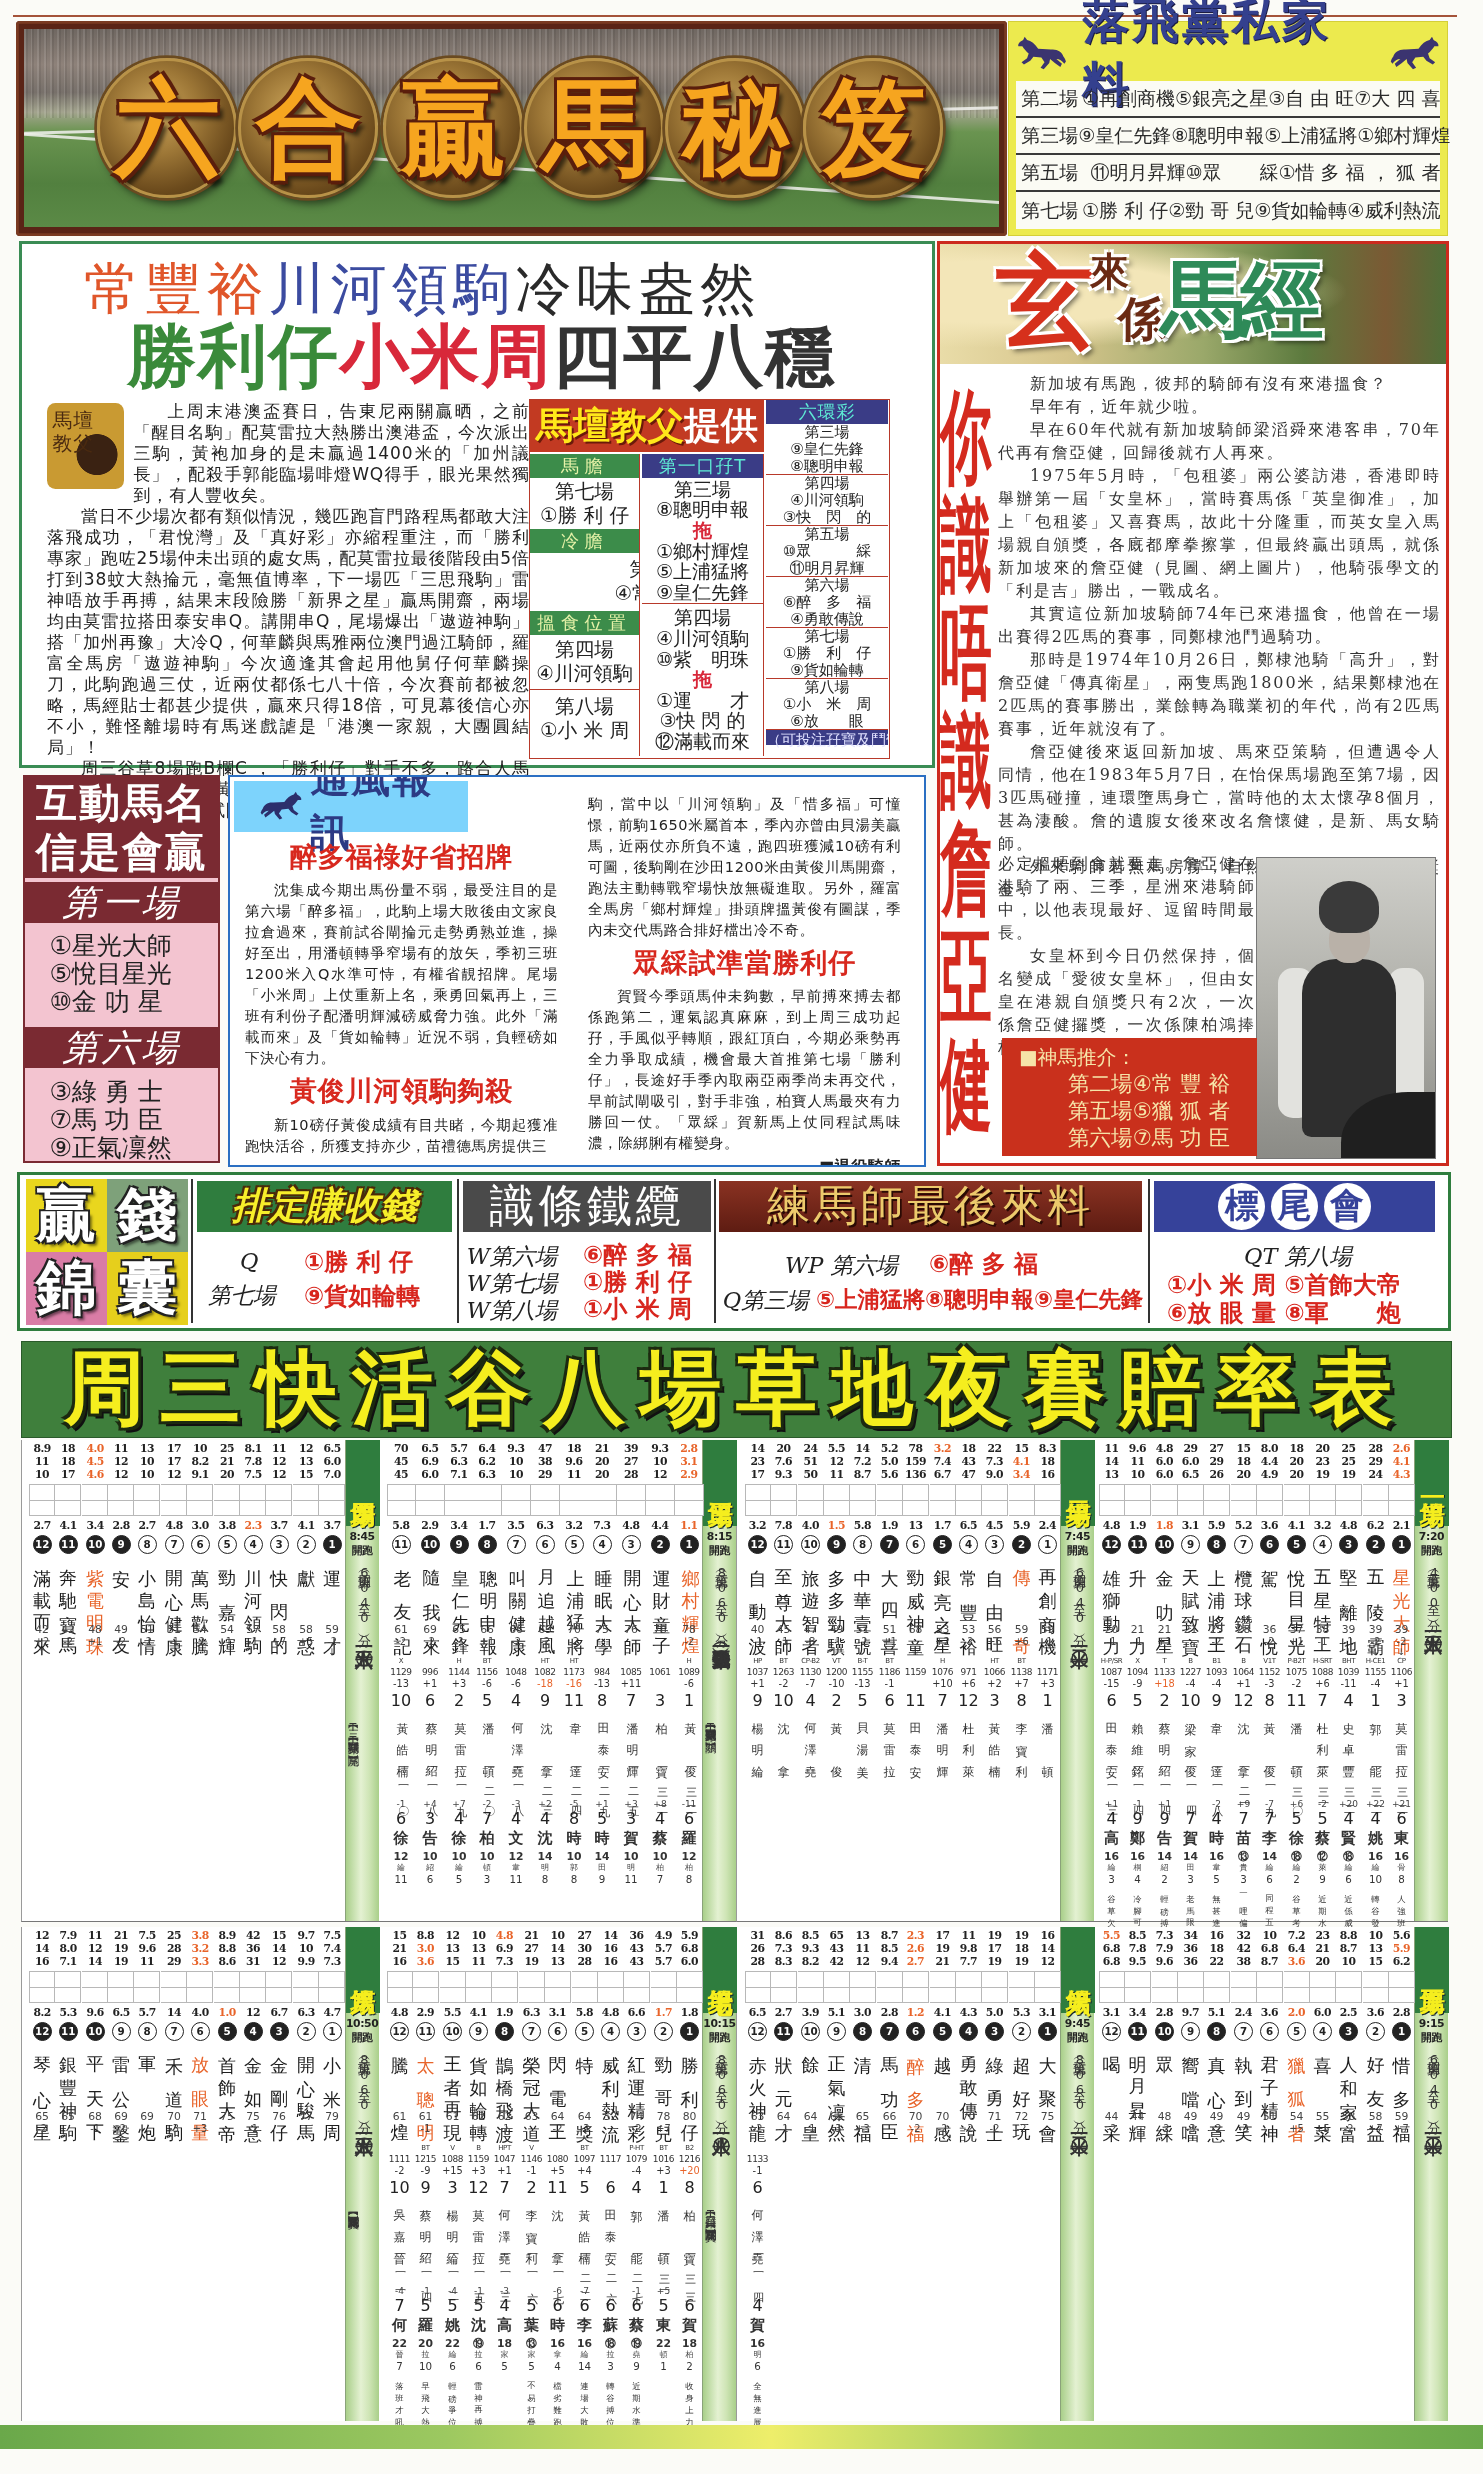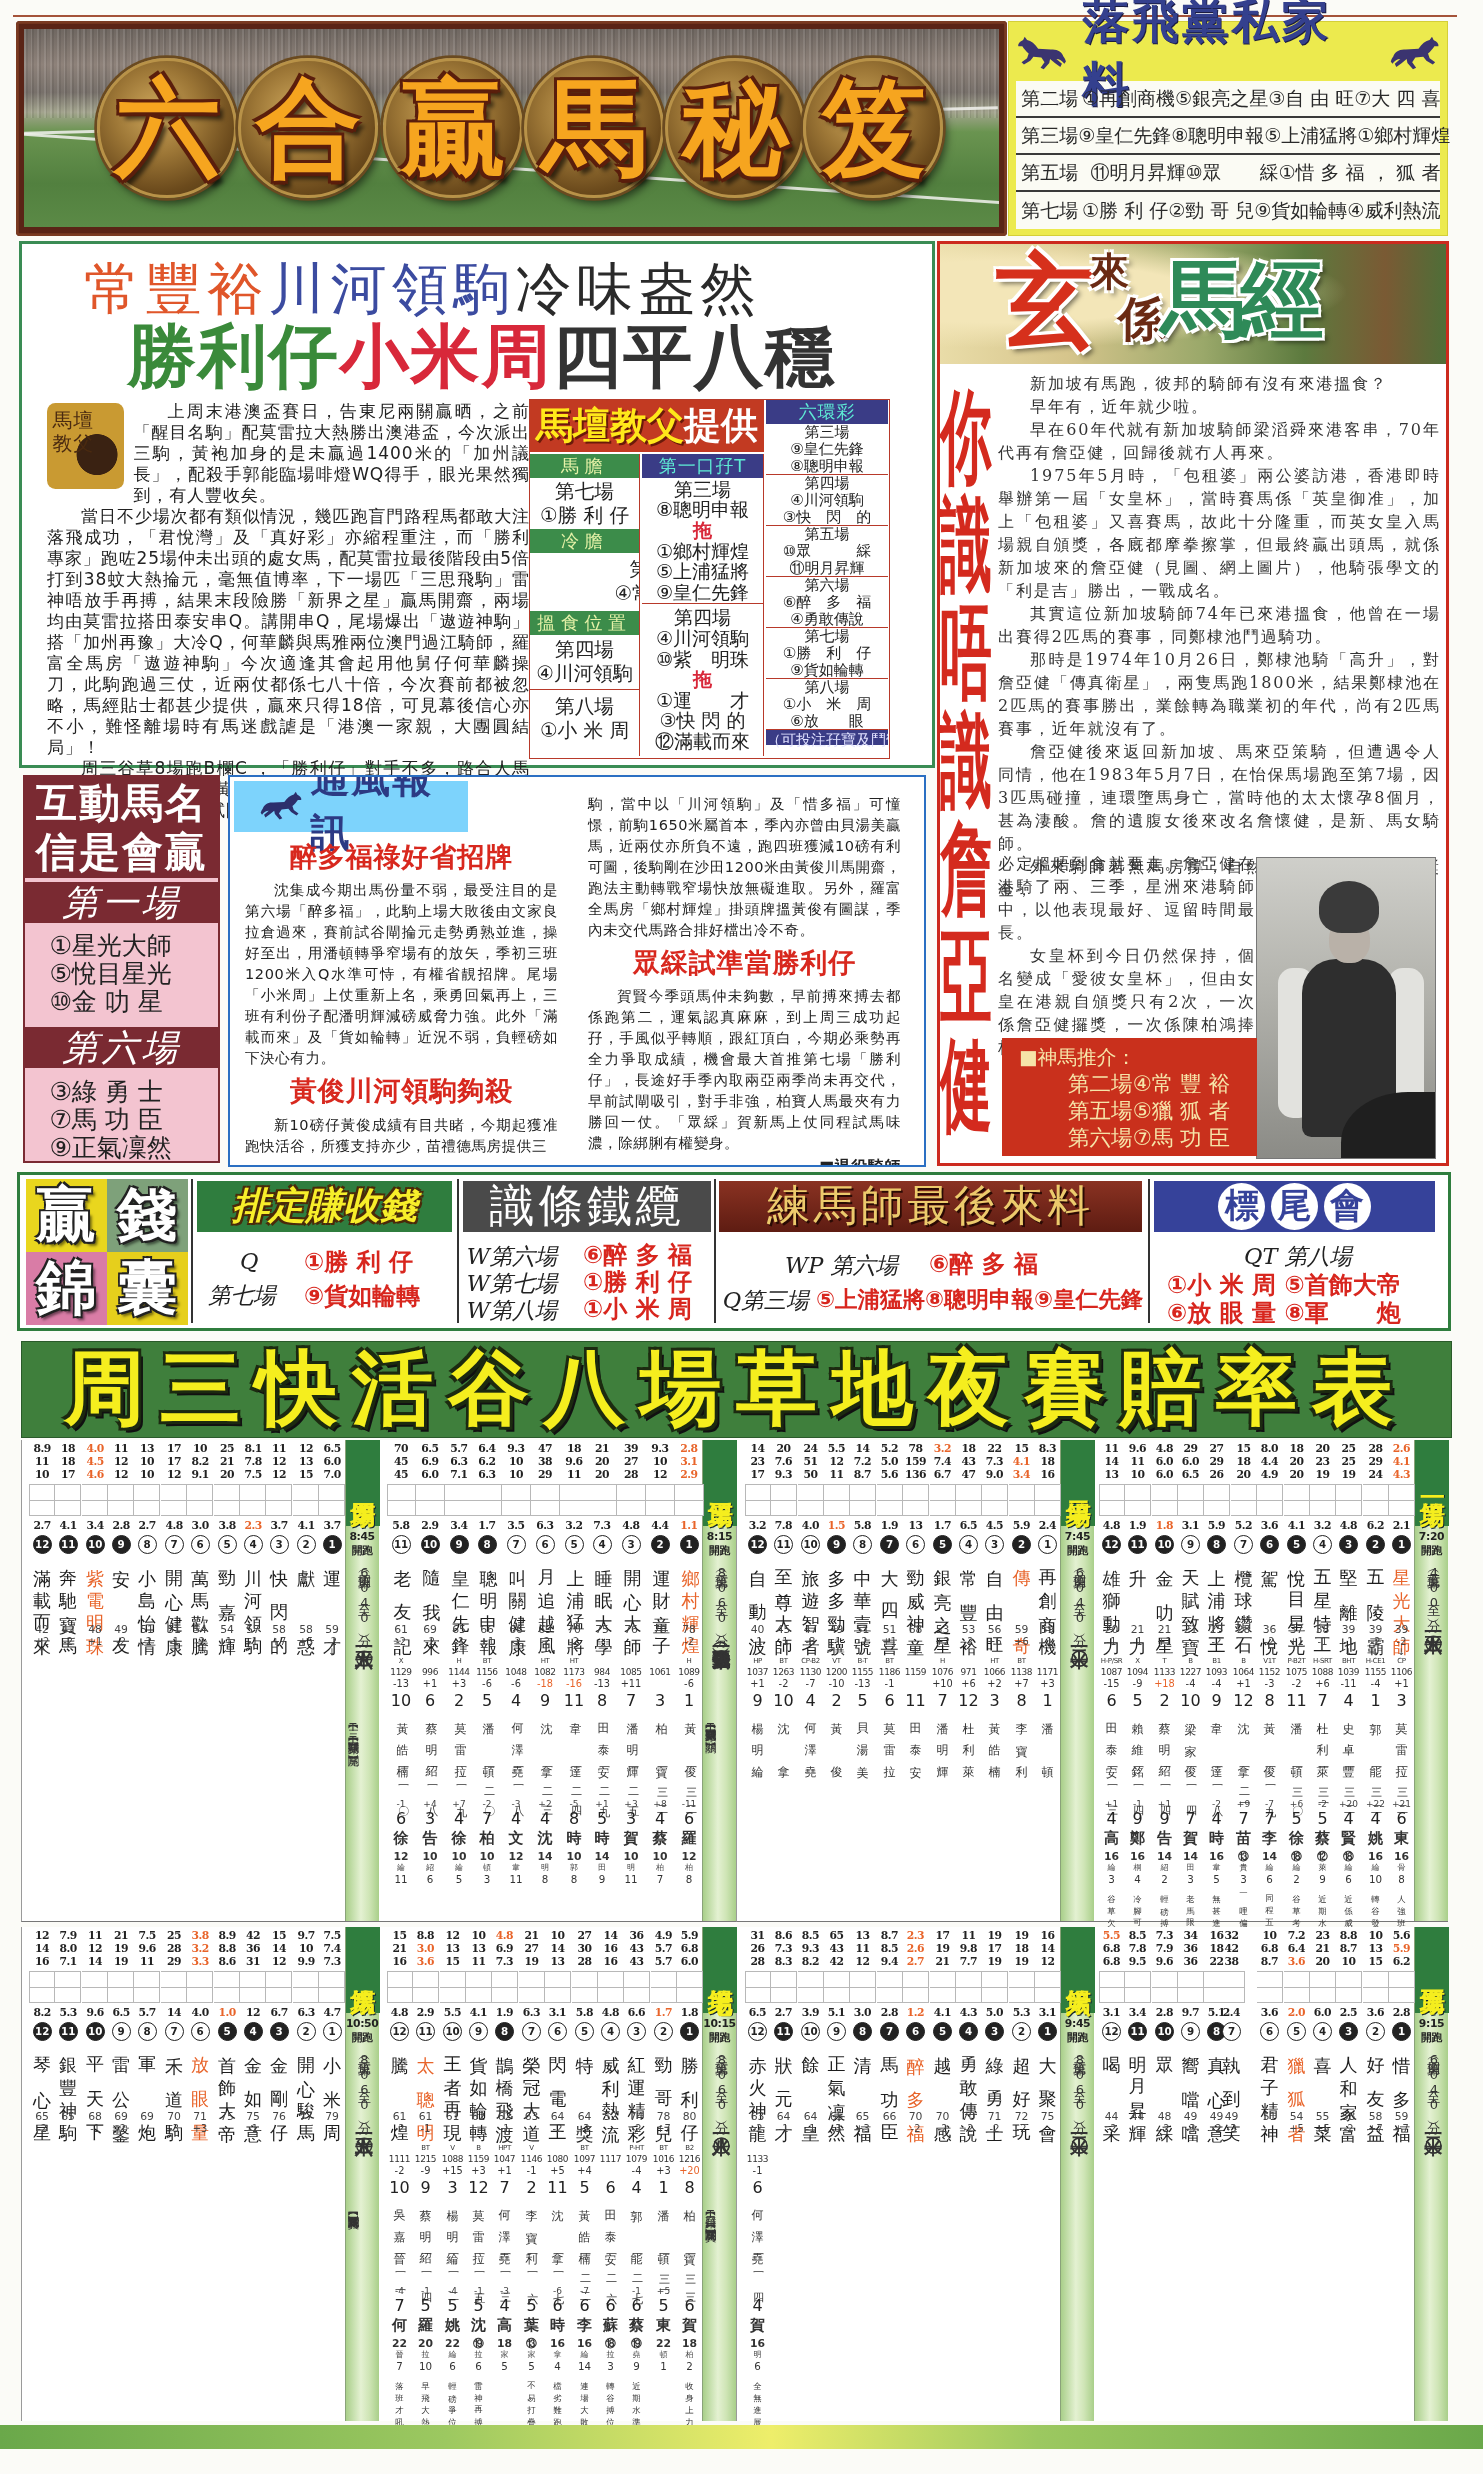--- a/index.html
+++ b/index.html
@@ -1467,21 +1467,21 @@
           <div class="r o1">16</div>
           <div class="r o2">18</div>
           <div class="r o3">22</div>
           <div class="gc"></div>
           <div class="num fill">8</div>
           <div class="v nm">真心意</div>
           <div class="r pl">5.1</div>
           <div class="r rt">49</div>
           <div class="r rc">-2</div>
         </div>
-        <div class="col" style="left: 120px; width: 26px;">
+        <div class="col" style="left: 132px; width: 26px;">
           <div class="r o1">32</div>
           <div class="r o2">42</div>
           <div class="r o3">38</div>
           <div class="gc"></div>
           <div class="num">7</div>
           <div class="v nm">執到笑</div>
           <div class="r pl">2.4</div>
           <div class="r rt">49</div>
           <div class="r rc">-3</div>
         </div>

